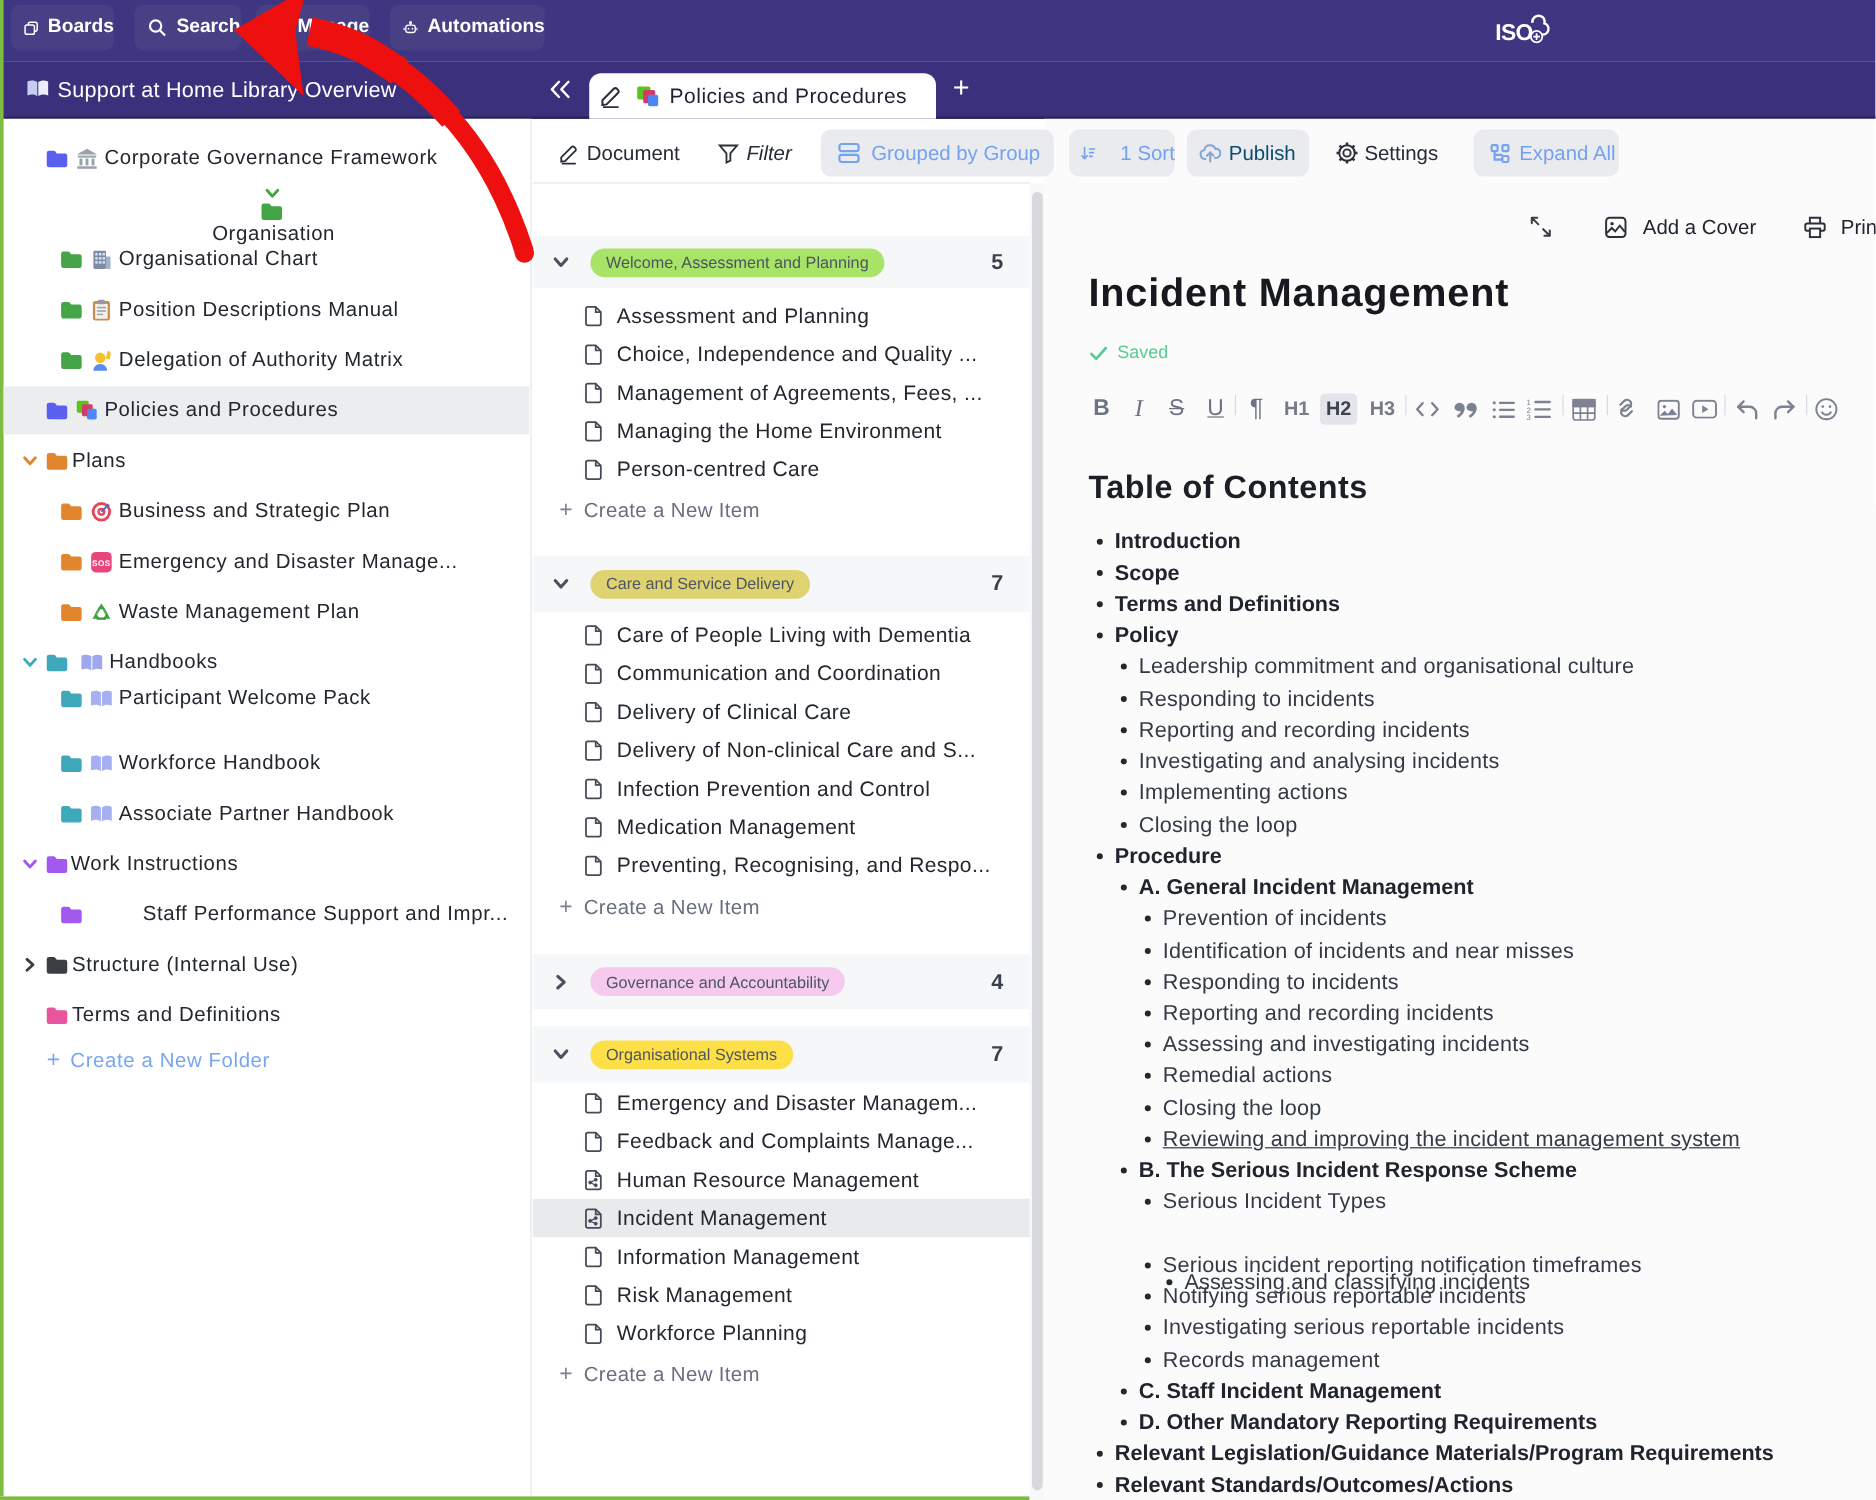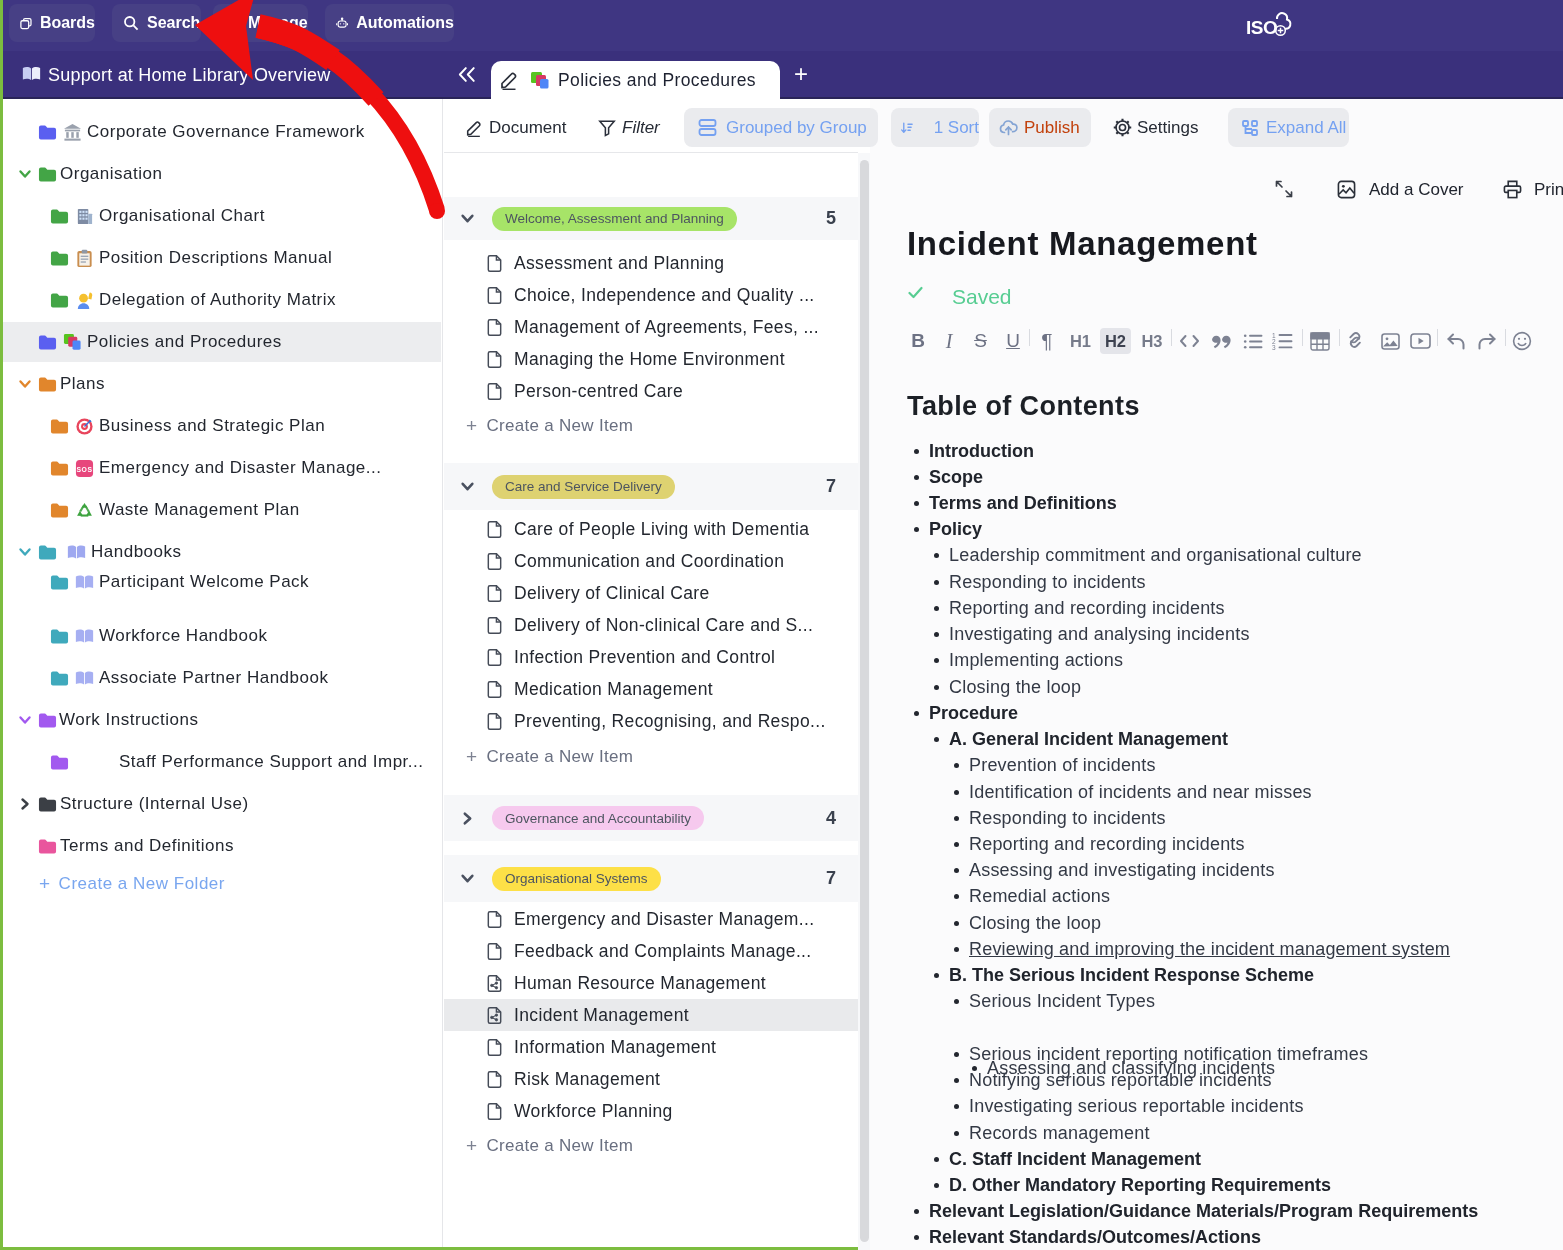--- a/index.html
+++ b/index.html
@@ -157,21 +157,21 @@
 <svg class="emo" viewBox="0 0 20 20">
       <path d="M10 1 L19 6 H1 Z" fill="#9aa1ad"></path>
       <rect x="2" y="7" width="16" height="1.8" fill="#9aa1ad"></rect>
       <rect x="3.4" y="9.6" width="2.6" height="6" fill="#9aa1ad"></rect>
       <rect x="8.7" y="9.6" width="2.6" height="6" fill="#9aa1ad"></rect>
       <rect x="14" y="9.6" width="2.6" height="6" fill="#9aa1ad"></rect>
       <rect x="1.5" y="16.4" width="17" height="2.2" fill="#9aa1ad"></rect>
     </svg>
 <span>Corporate Governance Framework</span>
   </div>
-<div class="srow" style="top:154px;">
+<div class="srow" style="top:154px;flex-direction:column;">
     <span class="chev">
       <svg width="14" height="14" stroke="#43a546">
         <use href="#chevd"></use>
       </svg>
     </span>
 <svg class="fold" width="19" height="17" fill="#43a546">
       <use href="#folder"></use>
     </svg>
 <span style="margin-left:-3px;">Organisation</span>
   </div>
@@ -385,21 +385,21 @@
     </svg>
 <span style="margin-left:9px;">Grouped by Group</span>
   </div>
 <div class="tool pill" style="left:891px;width:88px;padding-left:9px;">
 <svg width="18" height="18" viewBox="0 0 18 18" fill="none" stroke="#75a1f1" stroke-width="1.8" stroke-linecap="round">
       <path d="M5 2.5 V14 M5 14.5 L2.2 11.5 M5 14.5 L7.8 11.5"></path>
       <path d="M10.5 4 h5.5 M10.5 8 h4.2 M10.5 12 h3"></path>
     </svg>
 <span style="margin-left:20px;">1 Sort</span>
   </div>
-<div class="tool pill" style="left:989px;width:102px;padding-left:10px;color:#c2410c;">
+<div class="tool pill" style="left:989px;width:102px;padding-left:10px;color:#0c4a6e;">
 <svg width="19" height="19" viewBox="0 0 19 19" fill="none" stroke="#84a4d4" stroke-width="1.7" stroke-linecap="round" stroke-linejoin="round">
       <path d="M5.5 14.5 c-2.4 0-4-1.6-4-3.8 0-2 1.4-3.4 3.1-3.7 .4-2.3 2.2-4 4.7-4 2 0 3.8 1.2 4.5 3.1 2-.4 4.1 1 4.1 3.3 0 2.8-2.2 4.3-4.3 4.3"></path>
       <path d="M9.5 16.5 V9.5 M9.5 9 L6.8 11.8 M9.5 9 L12.2 11.8"></path>
     </svg>
 <span style="margin-left:6px;">Publish</span>
   </div>
 <div class="tool" style="left:1113px;">
 <svg width="19" height="19" viewBox="0 0 20 20" fill="none" stroke="#2a2f3a" stroke-width="1.7">
       <circle cx="10" cy="10" r="3.2"></circle>
       <circle cx="10" cy="10" r="6.8"></circle>
@@ -570,21 +570,21 @@
     </svg></div>
 <div class="abs" style="left:1369px;top:180px;height:19px;display:flex;align-items:center;font-size:17px;color:#20242e;">Add a Cover</div>
 <div class="abs" style="left:1503px;top:180px;">
 <svg width="19" height="19" viewBox="0 0 20 20" fill="none" stroke="#2a2f38" stroke-width="1.7">
       <path d="M5.5 6.5 V1.5 h9 v5"></path>
       <path d="M5.5 13 H3 a1.5 1.5 0 0 1 -1.5 -1.5 v-3.5 a1.5 1.5 0 0 1 1.5 -1.5 h14 a1.5 1.5 0 0 1 1.5 1.5 v3.5 a1.5 1.5 0 0 1 -1.5 1.5 h-2.5"></path>
       <rect x="5.5" y="11" width="9" height="7.5"></rect>
     </svg></div>
 <div class="abs" style="left:1534px;top:180px;height:19px;display:flex;align-items:center;font-size:17px;color:#20242e;">Print</div>
 <div class="abs" style="left:907px;top:225px;font-size:33px;font-weight:bold;color:#17191f;letter-spacing:0.7px;">Incident Management</div>
-<div class="abs" style="left:908px;top:285px;display:flex;align-items:flex-start;color:#57cd92;font-size:21px;gap:21px;">
+<div class="abs" style="left:908px;top:285px;display:flex;align-items:flex-end;color:#57cd92;font-size:15px;">
 <svg width="15" height="15" viewBox="0 0 15 15" fill="none" stroke="#57cd92" stroke-width="2.2" stroke-linecap="round" stroke-linejoin="round">
       <path d="M1.5 8 L5.5 12 L13.5 3"></path>
     </svg>
 <span style="margin-left:8px;">Saved</span>
   </div>
 <div class="abs" style="left:907px;top:391px;font-size:27px;font-weight:bold;letter-spacing:0.4px;color:#1c2026;">Table of Contents</div>
 <div class="fi" style="left:910px;width:16px;font-weight:bold;font-size:19px;color:#6d7284;">B</div>
 <div class="fi" style="left:943px;width:12px;font-style:italic;font-size:20px;font-family:'Liberation Serif',serif;color:#6d7284;">I</div>
 <div class="fi" style="left:972px;width:17px;text-decoration:line-through;font-size:19px;color:#6d7284;">S</div>
 <div class="fi" style="left:1004px;width:18px;text-decoration:underline;font-size:19px;color:#6d7284;">U</div>

